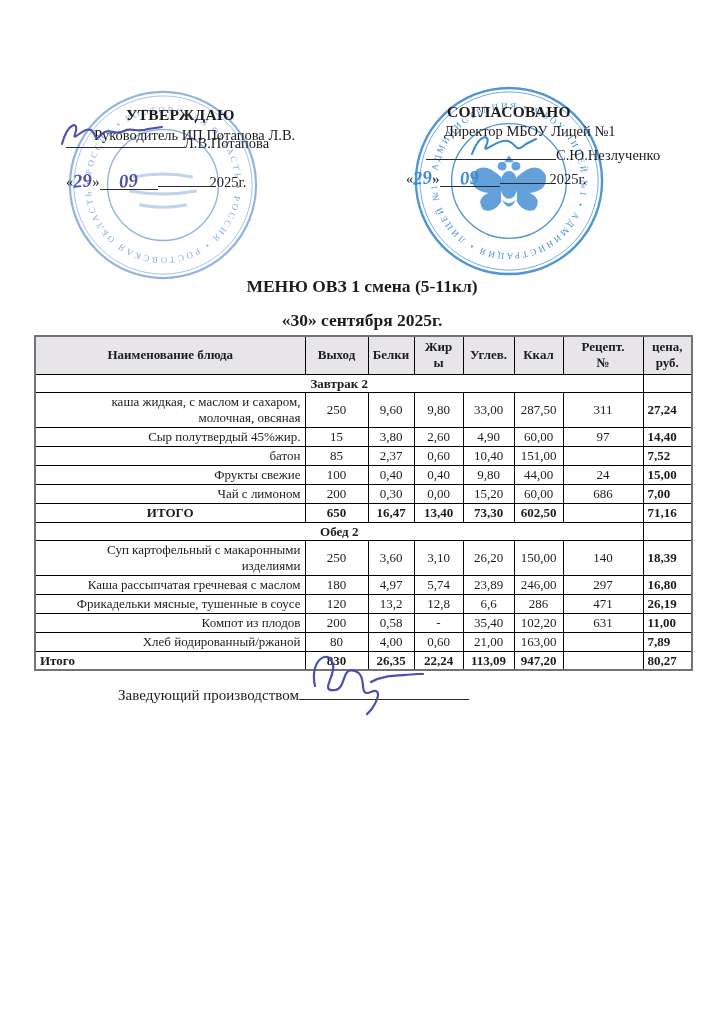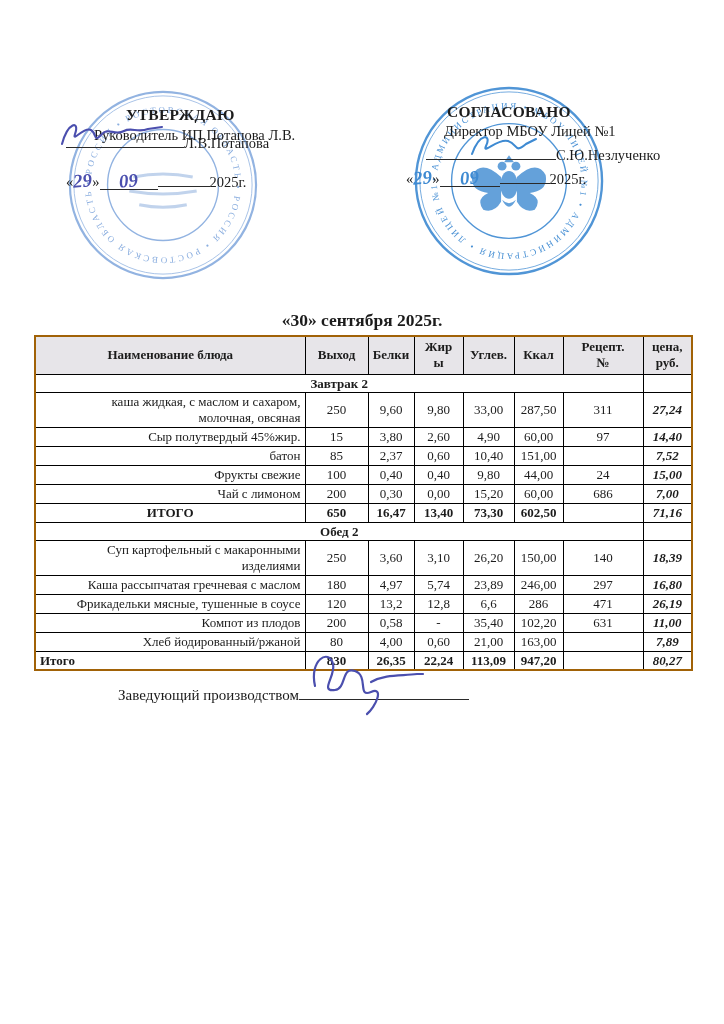--- a/index.html
+++ b/index.html
@@ -24,28 +24,28 @@
   .doc-title { position:absolute; width:100%; text-align:center; font-weight:bold; font-size:17.5px; }
   
   table.menu {
     position:absolute; left:34px; top:335px; width:657px;
     border-collapse:collapse; table-layout:fixed;
     font-size:13px; line-height:1.22;
   }
   table.menu th, table.menu td {
     border:1px solid #000; padding:1px 4px; vertical-align:middle; overflow:hidden;
   }
-  table.menu { border:2px solid #a16207; }
+  table.menu { border:2px solid #737373; }
   table.menu th {
     background:#e7e5e9; font-weight:bold; text-align:center; height:38px; font-size:13px;
   }
   .wrapnarrow { display:inline-block; max-width:30px; word-break:break-all; }
   td.name  { text-align:right; white-space:pre-line; }
   td.num   { text-align:center; }
-  td.price { text-align:center; font-weight:bold; vertical-align:bottom; padding-right:3px;font-style:italic; }
+  td.price { text-align:left; font-weight:bold; vertical-align:bottom; padding-right:3px; }
   tr.section td { font-weight:bold; text-align:center; height:18px; }
   tr.totals td { font-weight:bold; height:19px; }
   tr.datarow td { height:18px; }
   
   .footer-line { position:absolute; font-size:15px; white-space:nowrap; }
 </style>
 </head>
 <body>
 
 <div class="page">
@@ -115,20 +115,21 @@
       <svg class="sig-svg" style="left:40px; top:-16px;" width="80" height="34" viewBox="0 0 80 34">
         <path d="M6,26 C14,4 26,6 20,18 C16,27 32,10 42,13 C52,16 48,26 60,16 L70,11" fill="none" stroke="#3e8ad2" stroke-width="2.1" stroke-linecap="round"></path>
       </svg>
     </span><span>С.Ю.Незлученко</span>
   </div>
 
   <div class="appr-line" style="left:406px; top:168px;">
     <span>«</span><span class="ink ink-blue">29</span><span>»</span><span class="sigline" style="width:60px; text-align:center;"><span class="ink ink-blue">09</span></span><span class="sigline" style="width:50px;"></span><span>2025г.</span>
   </div>
 
+  <div class="doc-title" style="top:276px;">МЕНЮ ОВЗ 1 смена (5-11кл)</div>
   <div class="doc-title" style="top:310px;">«30» сентября 2025г.</div>
 
   <table class="menu">
     <colgroup>
         <col style="width: 270px;">
         <col style="width: 63px;">
         <col style="width: 46px;">
         <col style="width: 49px;">
         <col style="width: 51px;">
         <col style="width: 49px;">

